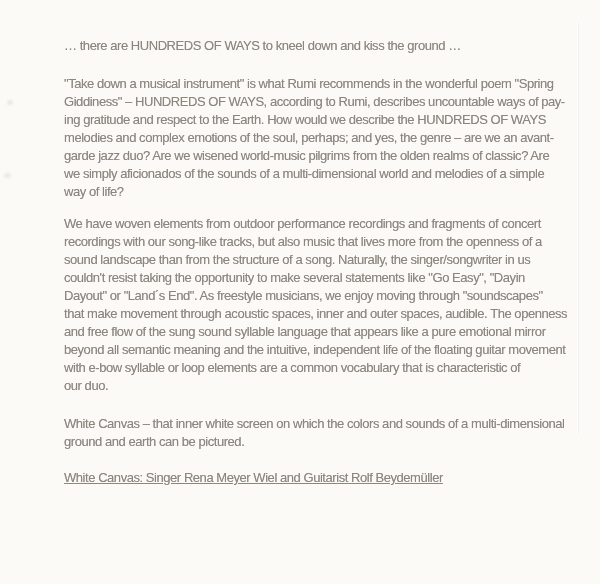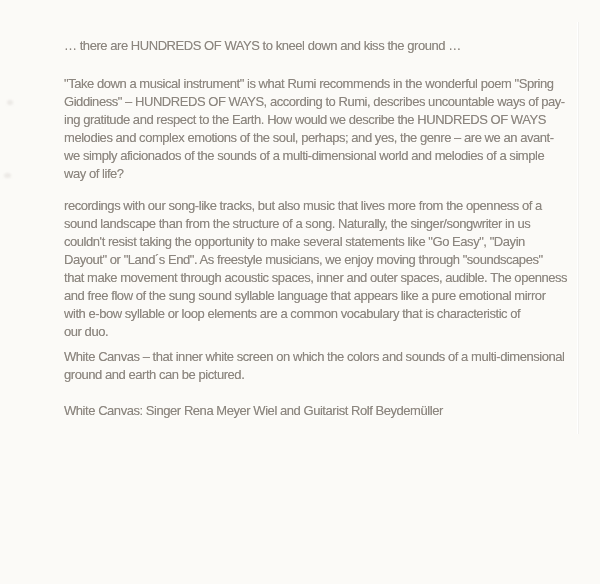--- a/index.html
+++ b/index.html
@@ -20,22 +20,22 @@
     line-height: 18px;
     letter-spacing: -0.45px;
     color: #8c867f;
     text-shadow: 0 0 0.5px rgba(140, 134, 127, 0.55);
   }
   .para { margin: 0; }
   .line { white-space: nowrap; }
   .para.epigraph  { margin-top: 6px; }
   .para.intro     { margin-top: 20px; }
   .para.main      { margin-top: 14px; }
-  .para.note      { margin-top: 7px; }
-  .para.credits   { margin-top: 18px; }
+  .para.note      { margin-top: 20px; }
+  .para.credits   { margin-top: 18px; text-decoration: underline; }
   .scan-edge {
     position: absolute;
     left: 577px;
     top: 22px;
     width: 1px;
     height: 412px;
     background: rgba(255, 255, 255, 0.9);
     border-right: 1px solid rgba(205, 200, 192, 0.25);
   }
   .scan-smudge {
@@ -53,30 +53,33 @@
 <div class="page">
   <div class="text-block">
       <div class="para epigraph">
         <div class="line">… there are HUNDREDS OF WAYS to kneel down and kiss the ground …</div>
       </div>
       <div class="para intro">
         <div class="line">"Take down a musical instrument" is what Rumi recommends in the wonderful poem "Spring</div>
         <div class="line">Giddiness" – HUNDREDS OF WAYS, according to Rumi, describes uncountable ways of pay-</div>
         <div class="line">ing gratitude and respect to the Earth. How would we describe the HUNDREDS OF WAYS</div>
         <div class="line">melodies and complex emotions of the soul, perhaps; and yes, the genre – are we an avant-</div>
+        <div class="line">garde jazz duo? Are we wisened world-music pilgrims from the olden realms of classic? Are</div>
         <div class="line">we simply aficionados of the sounds of a multi-dimensional world and melodies of a simple</div>
         <div class="line">way of life?</div>
       </div>
       <div class="para main">
+        <div class="line">We have woven elements from outdoor performance recordings and fragments of concert</div>
         <div class="line">recordings with our song-like tracks, but also music that lives more from the openness of a</div>
         <div class="line">sound landscape than from the structure of a song. Naturally, the singer/songwriter in us</div>
         <div class="line">couldn't resist taking the opportunity to make several statements like "Go Easy", "Dayin</div>
         <div class="line">Dayout" or "Land´s End". As freestyle musicians, we enjoy moving through "soundscapes"</div>
         <div class="line">that make movement through acoustic spaces, inner and outer spaces, audible. The openness</div>
         <div class="line">and free flow of the sung sound syllable language that appears like a pure emotional mirror</div>
+        <div class="line">beyond all semantic meaning and the intuitive, independent life of the floating guitar movement</div>
         <div class="line">with e-bow syllable or loop elements are a common vocabulary that is characteristic of</div>
         <div class="line">our duo.</div>
       </div>
       <div class="para note">
         <div class="line">White Canvas – that inner white screen on which the colors and sounds of a multi-dimensional</div>
         <div class="line">ground and earth can be pictured.</div>
       </div>
       <div class="para credits">
         <div class="line">White Canvas: Singer Rena Meyer Wiel and Guitarist Rolf Beydemüller</div>
       </div>

